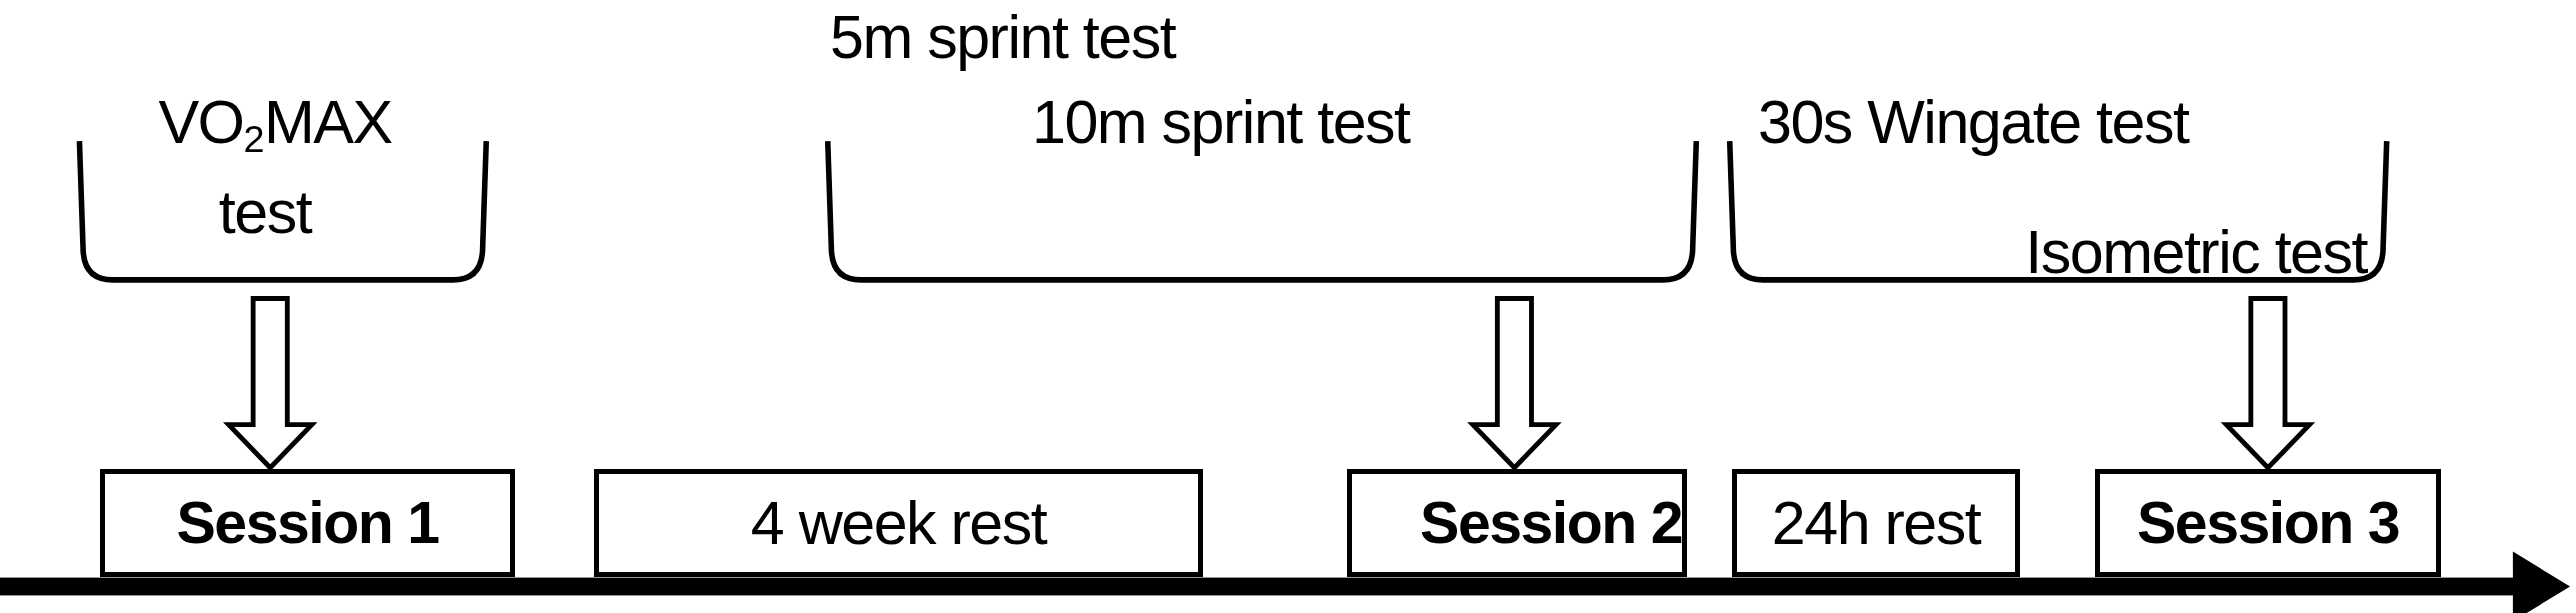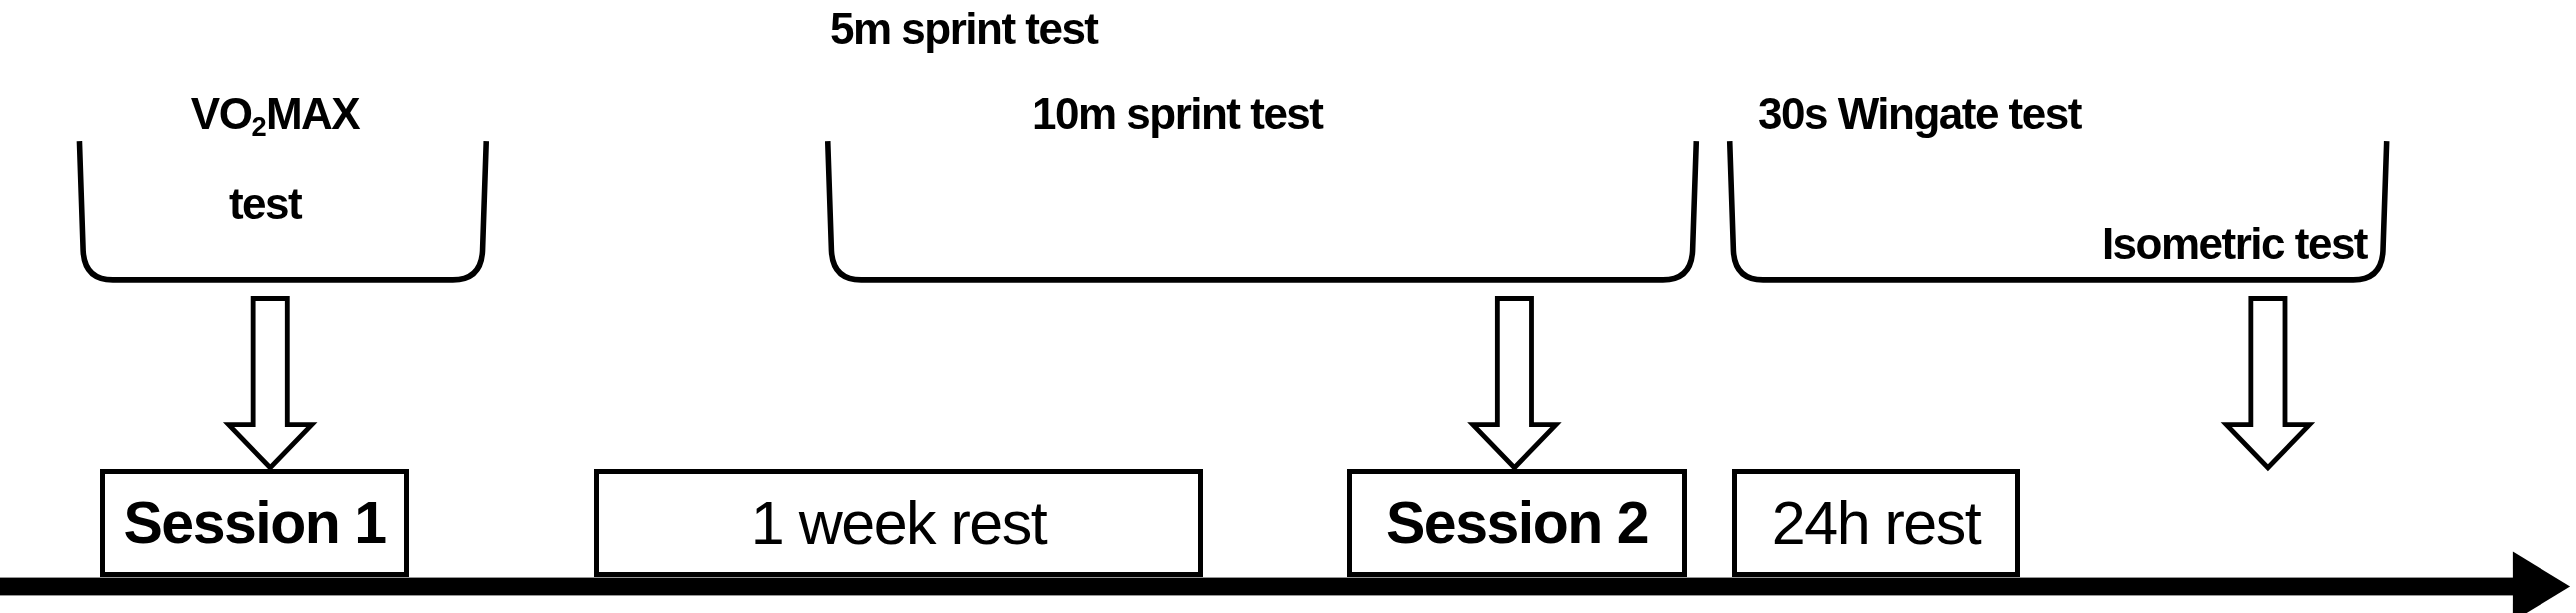--- a/index.html
+++ b/index.html
@@ -10,34 +10,34 @@
     font-family:"Liberation Sans","DejaVu Sans",sans-serif;
     color:var(--color-ink);
   }
   #shapes { position:absolute; left:0; top:0; }
   .brace { fill:none; stroke:var(--color-ink); stroke-width:7.5; }
   .block-arrow { fill:var(--color-paper); stroke:var(--color-ink); stroke-width:6.5; stroke-linejoin:miter; }
   .tl-bar { fill:var(--color-ink); }
   .tl-head { fill:var(--color-ink); }
   .lbl {
     position:absolute; white-space:nowrap; line-height:1;
-    font-size:44px; letter-spacing:-1.5px; color:var(--color-ink);font-weight:bold;
+    font-size:61px; letter-spacing:-1.5px; color:var(--color-ink);
   }
   .lbl .subscr { font-size:0.62em; vertical-align:-0.24em; letter-spacing:-0.7px; }
   .centered { transform:translateX(-50%); }
   .tbox {
     position:absolute; top:469px; height:108px; box-sizing:border-box;
     background:var(--color-paper); border:5.2px solid var(--color-ink);
     display:flex; align-items:center; justify-content:center;
     font-size:61px; letter-spacing:-1.5px; white-space:nowrap;
   }
   .tbox.bold { font-weight:bold; font-size:59px; }
-  #box-session1 { left:100px;  width:309px; }
+  #box-session1 { left:100px;  width:415px; }
   #box-week-rest{ left:594px;  width:609px; }
-  #box-session2 { left:1347px; width:340px; }
+  #box-session2 { left:1347px; width:340px;justify-content:flex-end; }
   #box-24h-rest { left:1732px; width:288px; }
   #box-session3 { left:2095px; width:346px; }
   #lbl-5m        { left:830px; top:6.7px;   }
   #lbl-10m       { left:1032px; top:92px;text-align:center; }
   #lbl-shuttle   { right:911px; top:182px; }
   #lbl-vo2max    { left:275px;  top:92px; }
   #lbl-vo2-test  { left:265px;  top:182px; }
   #lbl-wingate   { left:1758px; top:92px; }
   #lbl-isometric { right:209px; top:182px;margin-top:40px; }
 </style>
@@ -66,23 +66,26 @@
   <div class="lbl" id="lbl-5m">5m sprint test</div>
   <div class="lbl" id="lbl-10m">10m sprint test</div>
 
   <div class="lbl" id="lbl-wingate">30s Wingate test</div>
   <div class="lbl" id="lbl-isometric">Isometric test</div>
 
   <div class="tbox bold" id="box-session1">
     <span>Session 1</span>
   </div>
   <div class="tbox" id="box-week-rest">
-    <span>1 week rest</span>
+    <span>4 week rest</span>
   </div>
   <div class="tbox bold" id="box-session2">
     <span>Session 2</span>
   </div>
   <div class="tbox" id="box-24h-rest">
     <span>24h rest</span>
   </div>
+  <div class="tbox bold" id="box-session3">
+    <span>Session 3</span>
+  </div>
 
 </div>
 
 
 </body></html>

